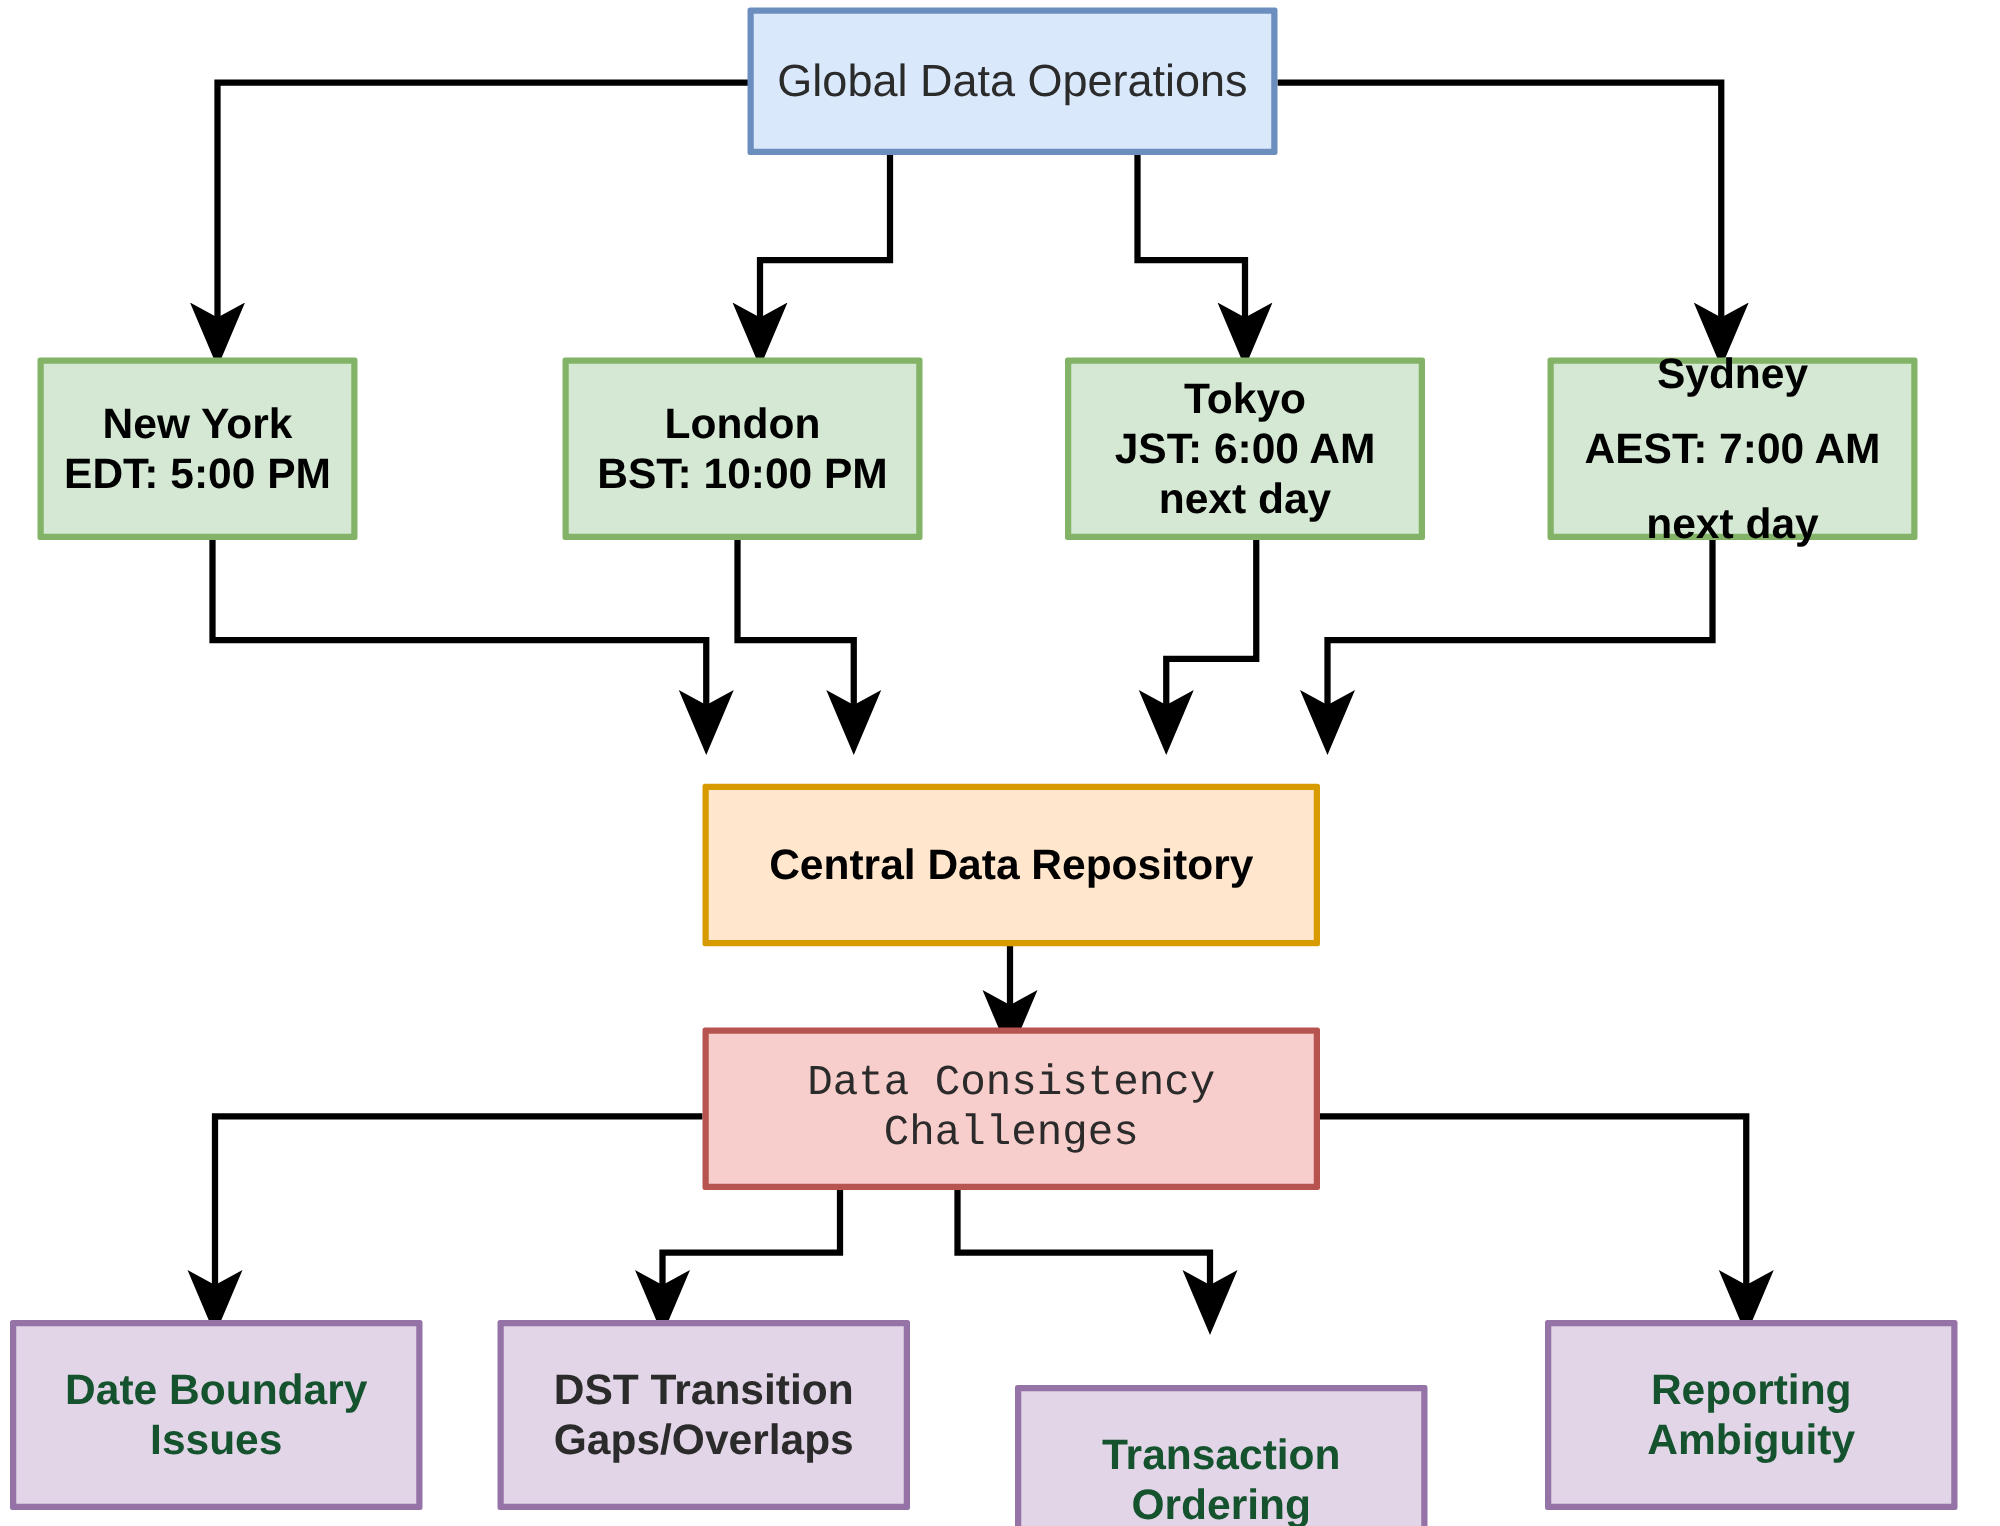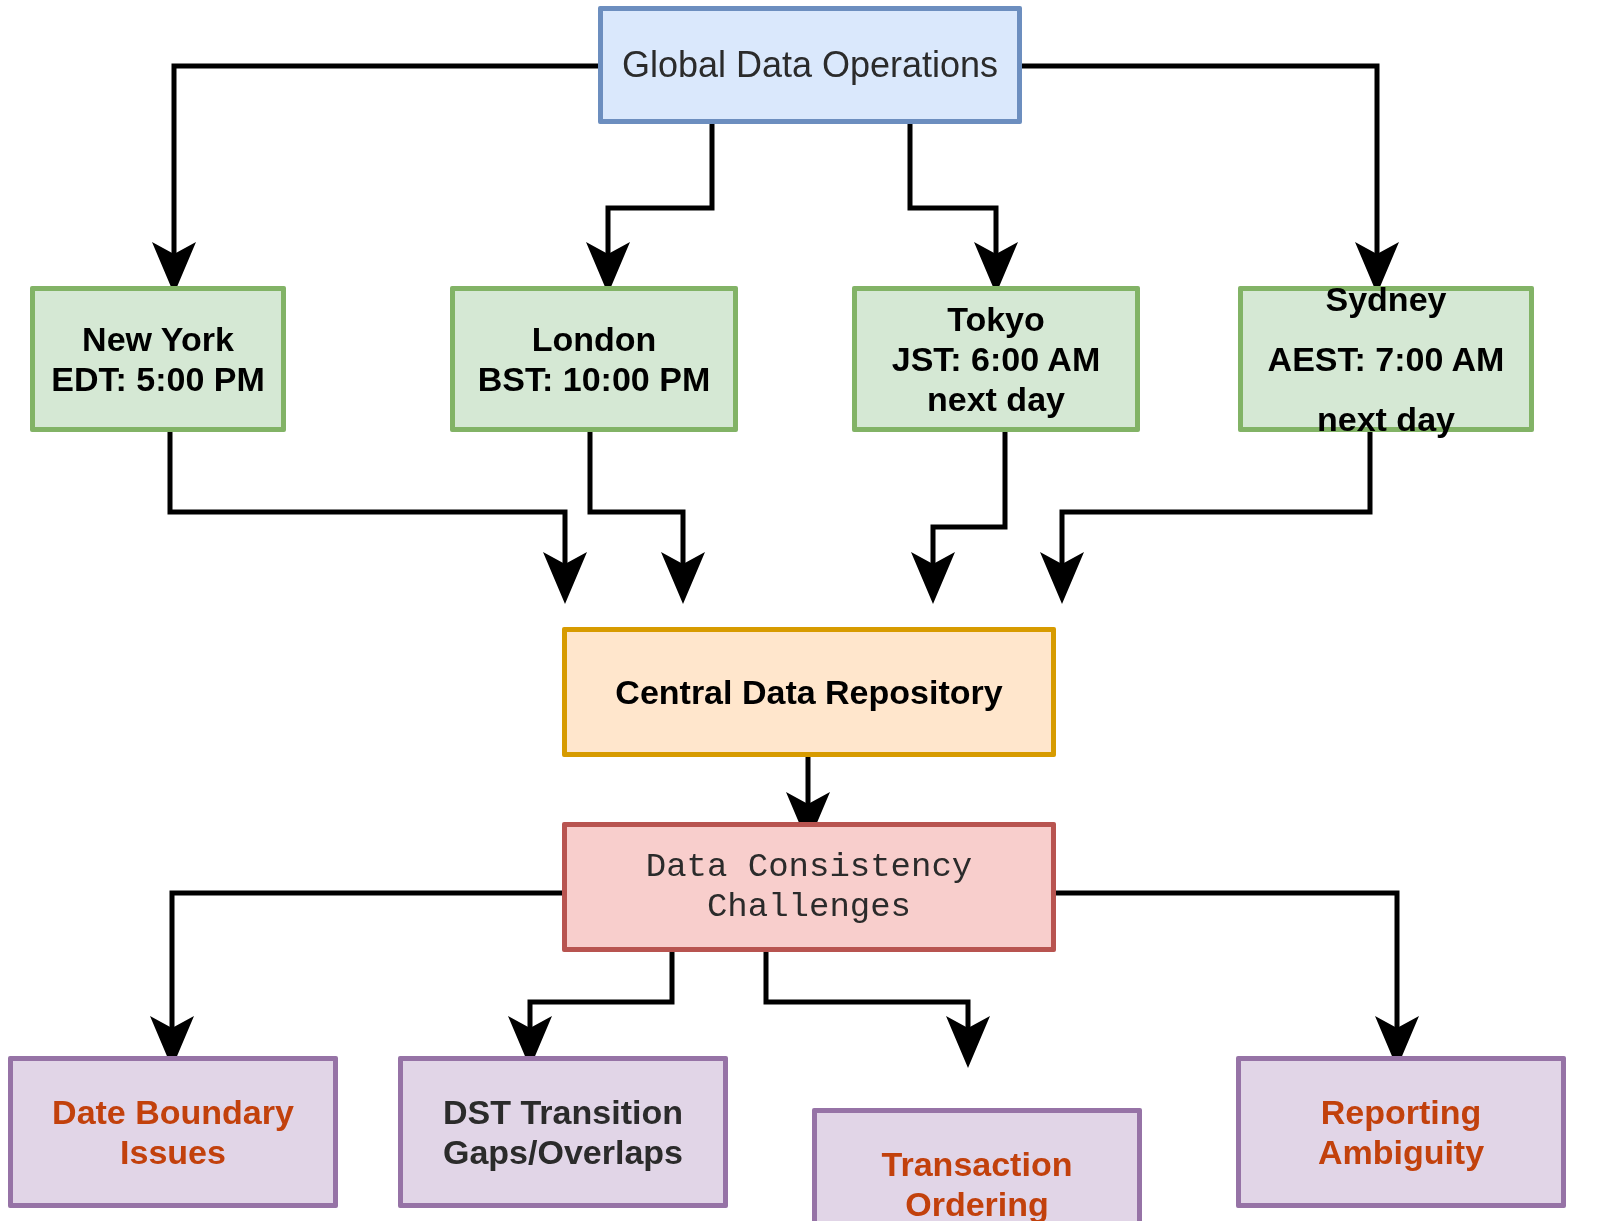--- a/index.html
+++ b/index.html
@@ -81,21 +81,21 @@
     color: #2b2b2b;
     font-size: 34px;
     font-weight: 400;
     font-family: Liberation Mono, monospace;
   }
 
   
   .node.challenge {
     background: #e1d5e7;
     border-color: #9673a6;
-    color: #c2410c;
+    color: #14532d;
     font-size: 34px;
     font-weight: 700;
   }
   .node.challenge.soft-text {
     color: #2b2b2b;
   }
 </style>
 </head>
 <body>
 

